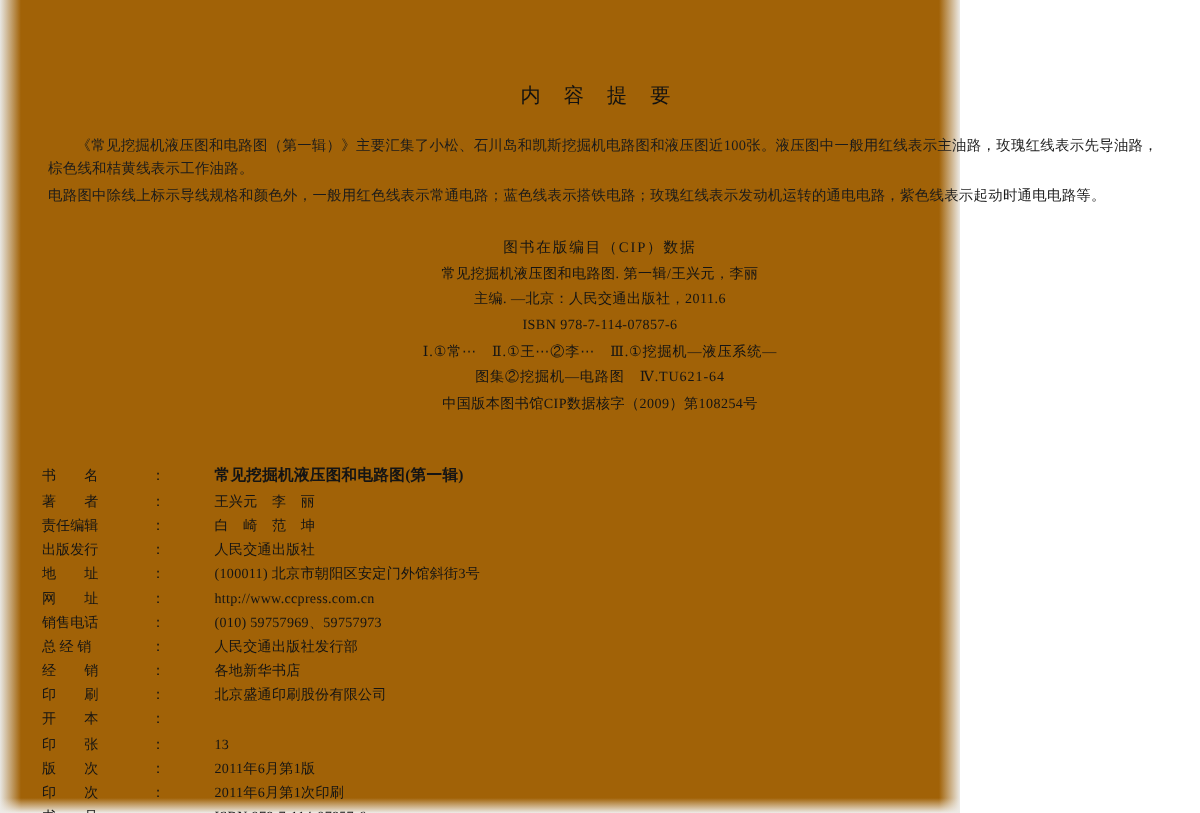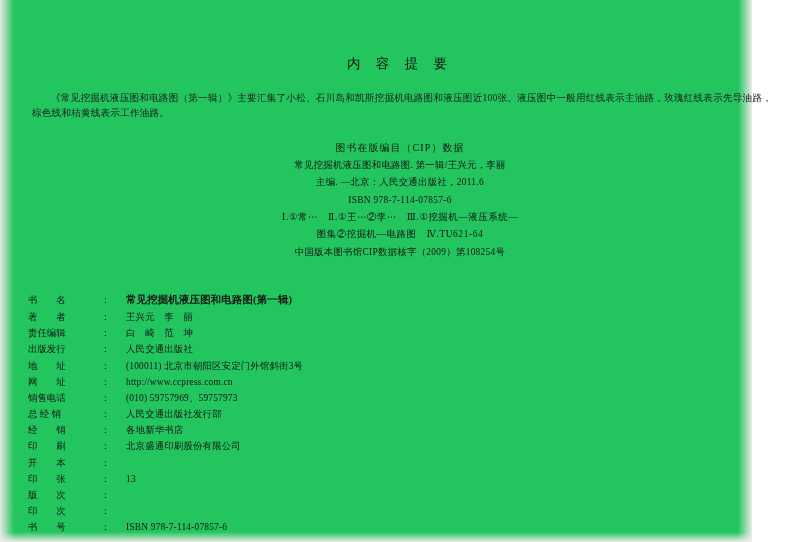--- a/index.html
+++ b/index.html
@@ -9,23 +9,23 @@
   body {
     width: 800px;
     height: 542px;
     background: #ffffff;
     font-family: "Liberation Serif", "DejaVu Serif", serif;
     color: #1a1a1a;
     overflow: hidden;
   }
   .page {
     position: relative;
-    width: 752px;
+    width: 640px;
     height: 542px;
-    background: #22c55e;
+    background: #a16207;
     box-sizing: border-box;
   }
   .content {
     position: absolute;
     left: 28px;
     top: 55px;
     width: 744px;
   }
 
   
@@ -98,20 +98,21 @@
   .colo-label .lbl-txt {
     display: inline-block;
   }
   .colo-label .colon {
     display: inline-block;
   }
   .colo-value {
     flex: 1 1 auto;
     padding-left: 4px;
     letter-spacing: 0.2px;
+    margin-left: 17px;
   }
   .colo-row.big .colo-value {
     font-size: 10.4px;
     font-weight: bold;
   }
 
   
   .edge-left {
     position: absolute;
     left: 0; top: 0; bottom: 0; width: 14px;
@@ -138,20 +139,21 @@
   <div class="edge-left"></div>
   <div class="edge-right"></div>
   <div class="edge-bottom"></div>
 
   <div class="content">
 
     <div class="doc-title">内 容 提 要</div>
 
     <div class="abstract">
       <p class="indent">《常见挖掘机液压图和电路图（第一辑）》主要汇集了小松、石川岛和凯斯挖掘机电路图和液压图近100张。液压图中一般用红线表示主油路，玫瑰红线表示先导油路，棕色线和桔黄线表示工作油路。</p>
+      <p>电路图中除线上标示导线规格和颜色外，一般用红色线表示常通电路；蓝色线表示搭铁电路；玫瑰红线表示发动机运转的通电电路，紫色线表示起动时通电电路等。</p>
     </div>
 
     <div class="cip">
       <div class="cip-head">图书在版编目（CIP）数据</div>
       <div class="cip-line">常见挖掘机液压图和电路图. 第一辑/王兴元，李丽</div>
       <div class="cip-line">主编. —北京：人民交通出版社，2011.6</div>
       <div class="cip-line">ISBN 978-7-114-07857-6</div>
       <div class="cip-line cip-spaced">Ⅰ.①常⋯　Ⅱ.①王⋯②李⋯　Ⅲ.①挖掘机—液压系统—</div>
       <div class="cip-line cip-spaced">图集②挖掘机—电路图　Ⅳ.TU621-64</div>
       <div class="cip-line">中国版本图书馆CIP数据核字（2009）第108254号</div>
@@ -252,27 +254,29 @@
             <span class="colon">：</span>
         </div>
         <div class="colo-value">13</div>
       </div>
 
       <div class="colo-row">
         <div class="colo-label">
           <span class="lbl-txt">版　　次</span>
             <span class="colon">：</span>
         </div>
+        <div class="colo-value">2011年6月第1版</div>
       </div>
 
       <div class="colo-row">
         <div class="colo-label">
           <span class="lbl-txt">印　　次</span>
             <span class="colon">：</span>
         </div>
+        <div class="colo-value">2011年6月第1次印刷</div>
       </div>
 
       <div class="colo-row">
         <div class="colo-label">
           <span class="lbl-txt">书　　号</span>
             <span class="colon">：</span>
         </div>
         <div class="colo-value">ISBN 978-7-114-07857-6</div>
       </div>
 

